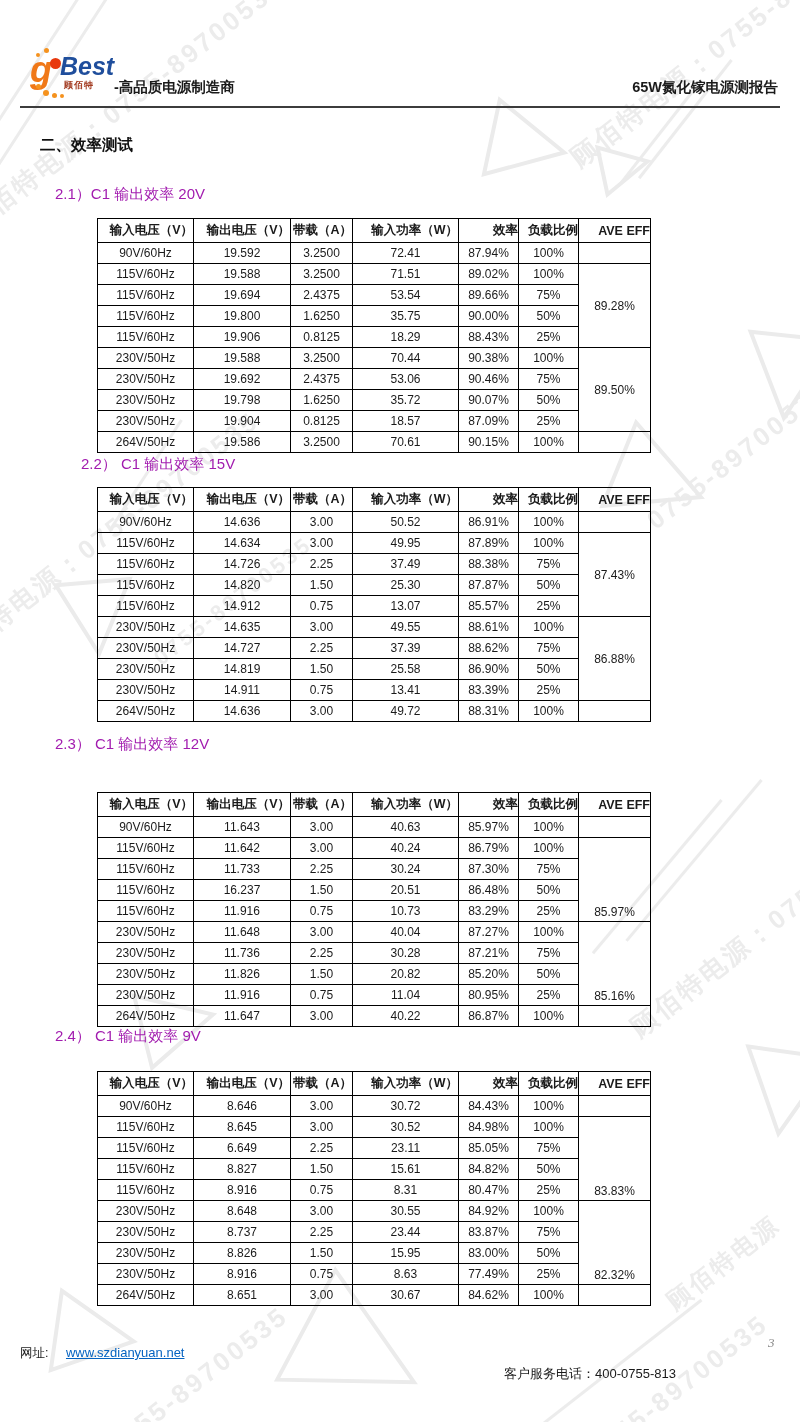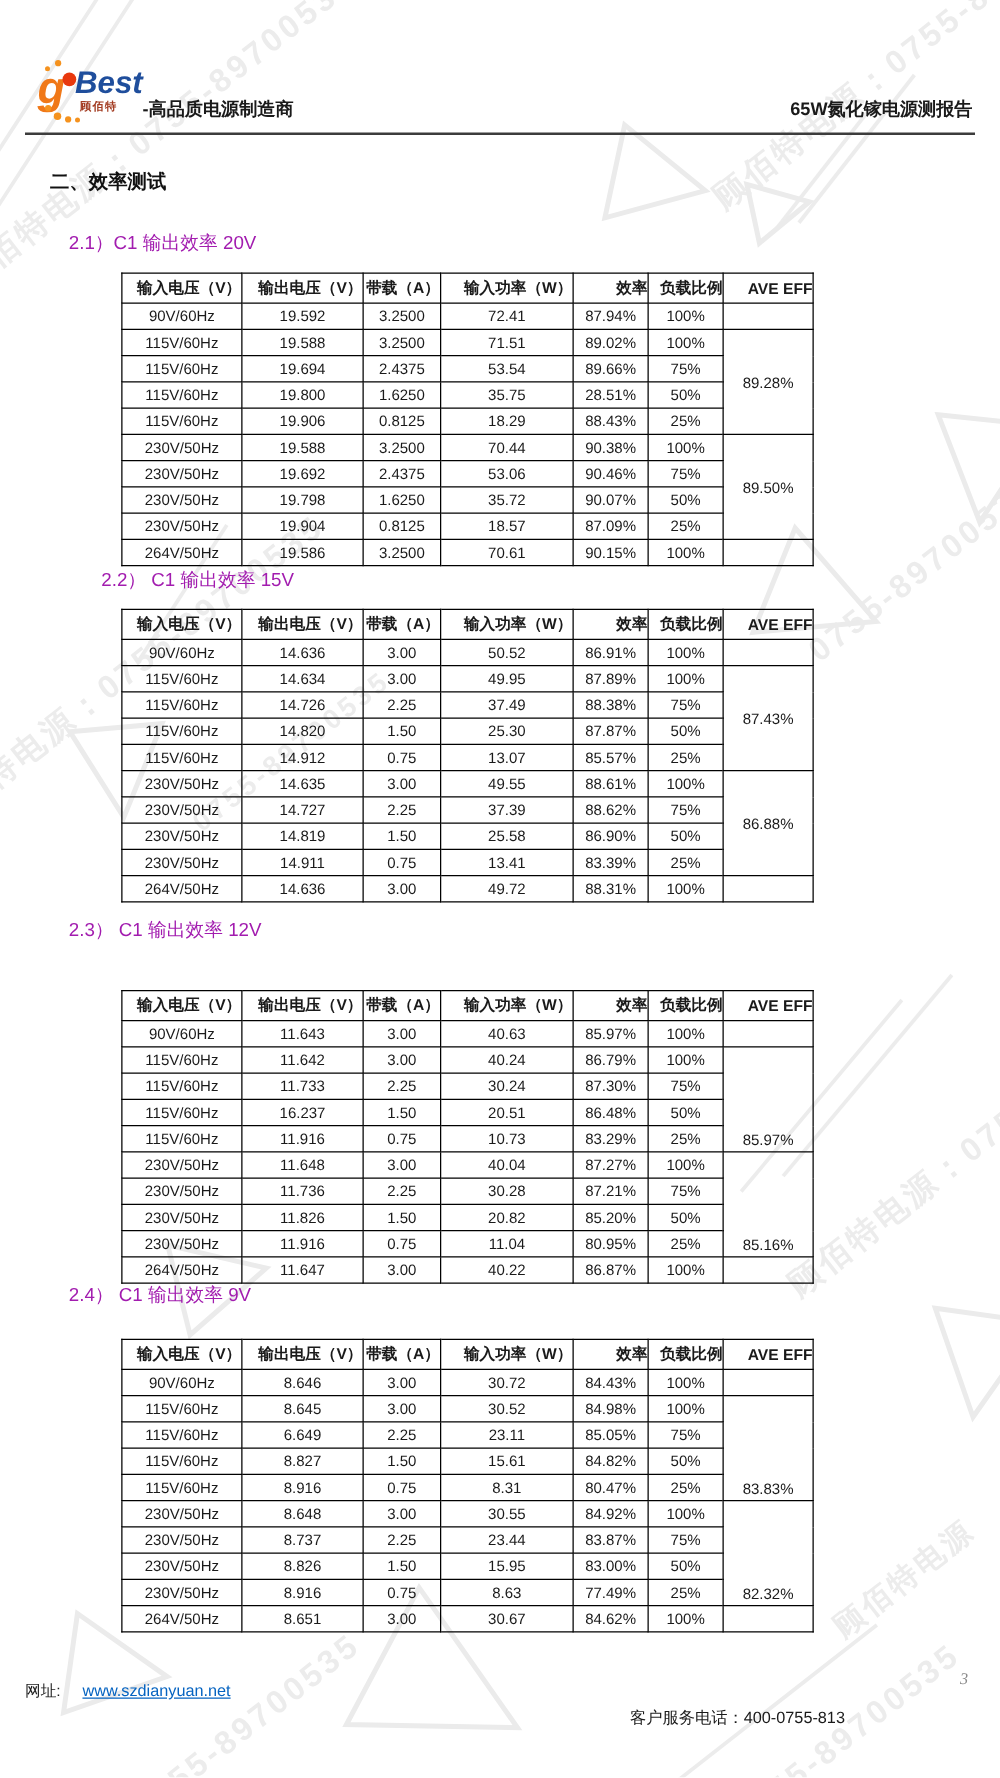--- a/index.html
+++ b/index.html
@@ -190,21 +190,21 @@
           <td>2.4375</td>
           <td>53.54</td>
           <td>89.66%</td>
           <td>75%</td>
         </tr>
         <tr>
           <td>115V/60Hz</td>
           <td>19.800</td>
           <td>1.6250</td>
           <td>35.75</td>
-          <td>28.51%</td>
+          <td>90.00%</td>
           <td>50%</td>
         </tr>
         <tr>
           <td>115V/60Hz</td>
           <td>19.906</td>
           <td>0.8125</td>
           <td>18.29</td>
           <td>88.43%</td>
           <td>25%</td>
         </tr>

